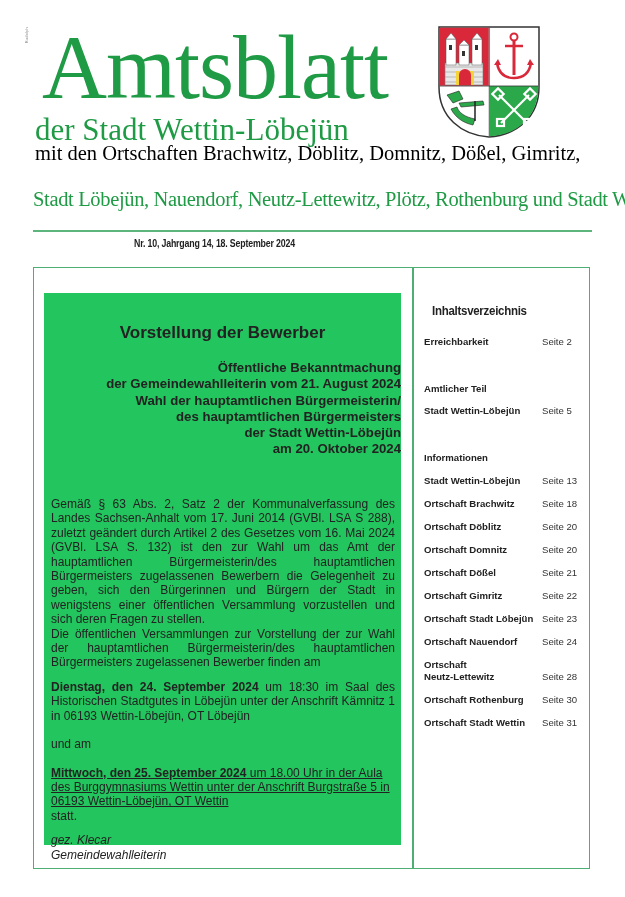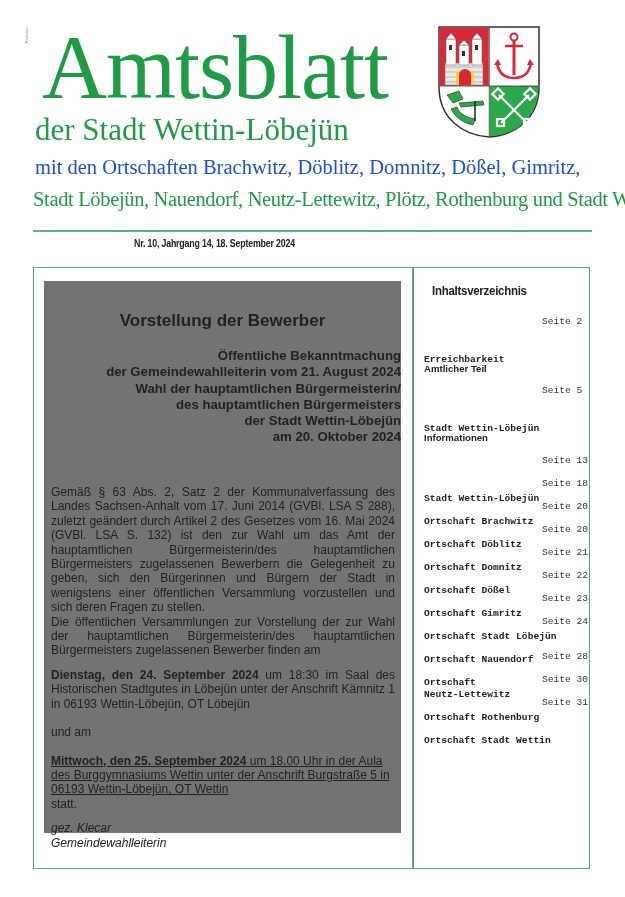--- a/index.html
+++ b/index.html
@@ -1,38 +1,38 @@
 <!DOCTYPE html>
 <html><head>
 <meta charset="utf-8">
 <style>
   html, body { margin:0; padding:0; background:#ffffff; }
   body { width:625px; height:897px; position:relative; overflow:hidden; font-family:"Liberation Sans", sans-serif; color:#1e1e1e; }
   .imprint { position:absolute; left:24px; top:27px; font-size:4px; color:#888; writing-mode:vertical-rl; transform:rotate(180deg); letter-spacing:0.2px; }
   .title { position:absolute; left:33px; top:14px; font-family:"Liberation Serif", serif; font-size:90px; line-height:90px; color:#1f9a45; letter-spacing:-1px; margin:9px; font-weight:normal; }
   .subtitle { position:absolute; left:35px; top:113px; font-family:"Liberation Serif", serif; font-size:31px; line-height:34px; color:#1f9a45; margin:0; font-weight:normal; }
-  .places1 { position:absolute; left:35px; top:155px; font-family:"Liberation Serif", serif; font-size:20.5px; line-height:24px; color:#1d4ed8; white-space:nowrap; }
+  .places1 { position:absolute; left:35px; top:141px; font-family:"Liberation Serif", serif; font-size:20.5px; line-height:24px; color:#000000; white-space:nowrap; }
   .places2 { position:absolute; left:33px; top:187px; font-family:"Liberation Serif", serif; font-size:20.5px; line-height:24px; color:#1f9a45; white-space:nowrap; letter-spacing:-0.35px; }
   .crest { position:absolute; left:437px; top:25px; width:104px; height:114px; }
   .rule { position:absolute; left:33px; top:230px; width:559px; height:2px; background:#5cb57c; }
   .issue { position:absolute; left:134px; top:238px; font-size:10px; font-weight:bold; color:#222; letter-spacing:-0.2px; transform:scaleX(0.88); transform-origin:left; white-space:nowrap; }
   .frame { position:absolute; left:33px; top:267px; width:557px; height:602px; border:1.5px solid #4fae73; box-sizing:border-box; }
   .divider { position:absolute; left:412px; top:267px; width:1.5px; height:602px; background:#4fae73; }
-  .notice { position:absolute; left:44px; top:281px; width:357px; height:552px; background:#737373; box-sizing:border-box; padding:0 6px 0 7px; }
+  .notice { position:absolute; left:44px; top:293px; width:357px; height:552px; background:#22c55e; box-sizing:border-box; padding:0 6px 0 7px; }
   .notice h2 { margin:0; position:absolute; left:0; right:0; top:30px; text-align:center; font-size:17px; font-weight:bold; color:#222; }
   .notice .heading { position:absolute; left:0; right:0; top:67px; text-align:right; font-size:13.2px; font-weight:bold; line-height:16.3px; color:#222; }
   .notice .body { position:absolute; left:7px; right:6px; top:176px; font-size:12px; line-height:14.4px; color:#222; text-align:justify;margin-top:28px; }
   .notice .body p { margin:0; }
   .notice .body .gap { height:10px; }
   .notice .body .gap2 { height:14px; }
   .notice .sig { font-style:italic; }
-  .toc { position:absolute; left:424px; top:284px; width:160px;padding-left:8px; }
+  .toc { position:absolute; left:424px; top:304px; width:160px;padding-left:8px; }
   .toc h3 { margin:0; font-size:12.5px; font-weight:bold; color:#222; letter-spacing:-0.3px; transform:scaleX(0.92); transform-origin:left; white-space:nowrap; }
-  .toc-row { position:absolute; left:0; width:160px; font-size:9.6px; line-height:12px;font-family:Liberation Mono, monospace; }
-  .toc-row .lbl { position:absolute; left:0; font-weight:bold; color:#222; white-space:nowrap;margin-top:38px; }
+  .toc-row { position:absolute; left:0; width:160px; font-size:9.6px; line-height:12px; }
+  .toc-row .lbl { position:absolute; left:0; font-weight:bold; color:#222; white-space:nowrap; }
   .toc-row .pg { position:absolute; left:118px; color:#333; white-space:nowrap;text-align:center; }
   .toc-sec { position:absolute; left:0; font-size:9.6px; font-weight:bold; color:#222; white-space:nowrap; }
 </style>
 </head>
 <body>
 
 <div class="imprint">Rudolph</div>
 
 <h1 class="title">Amtsblatt</h1>
 <div class="subtitle">der Stadt Wettin-Löbejün</div>

